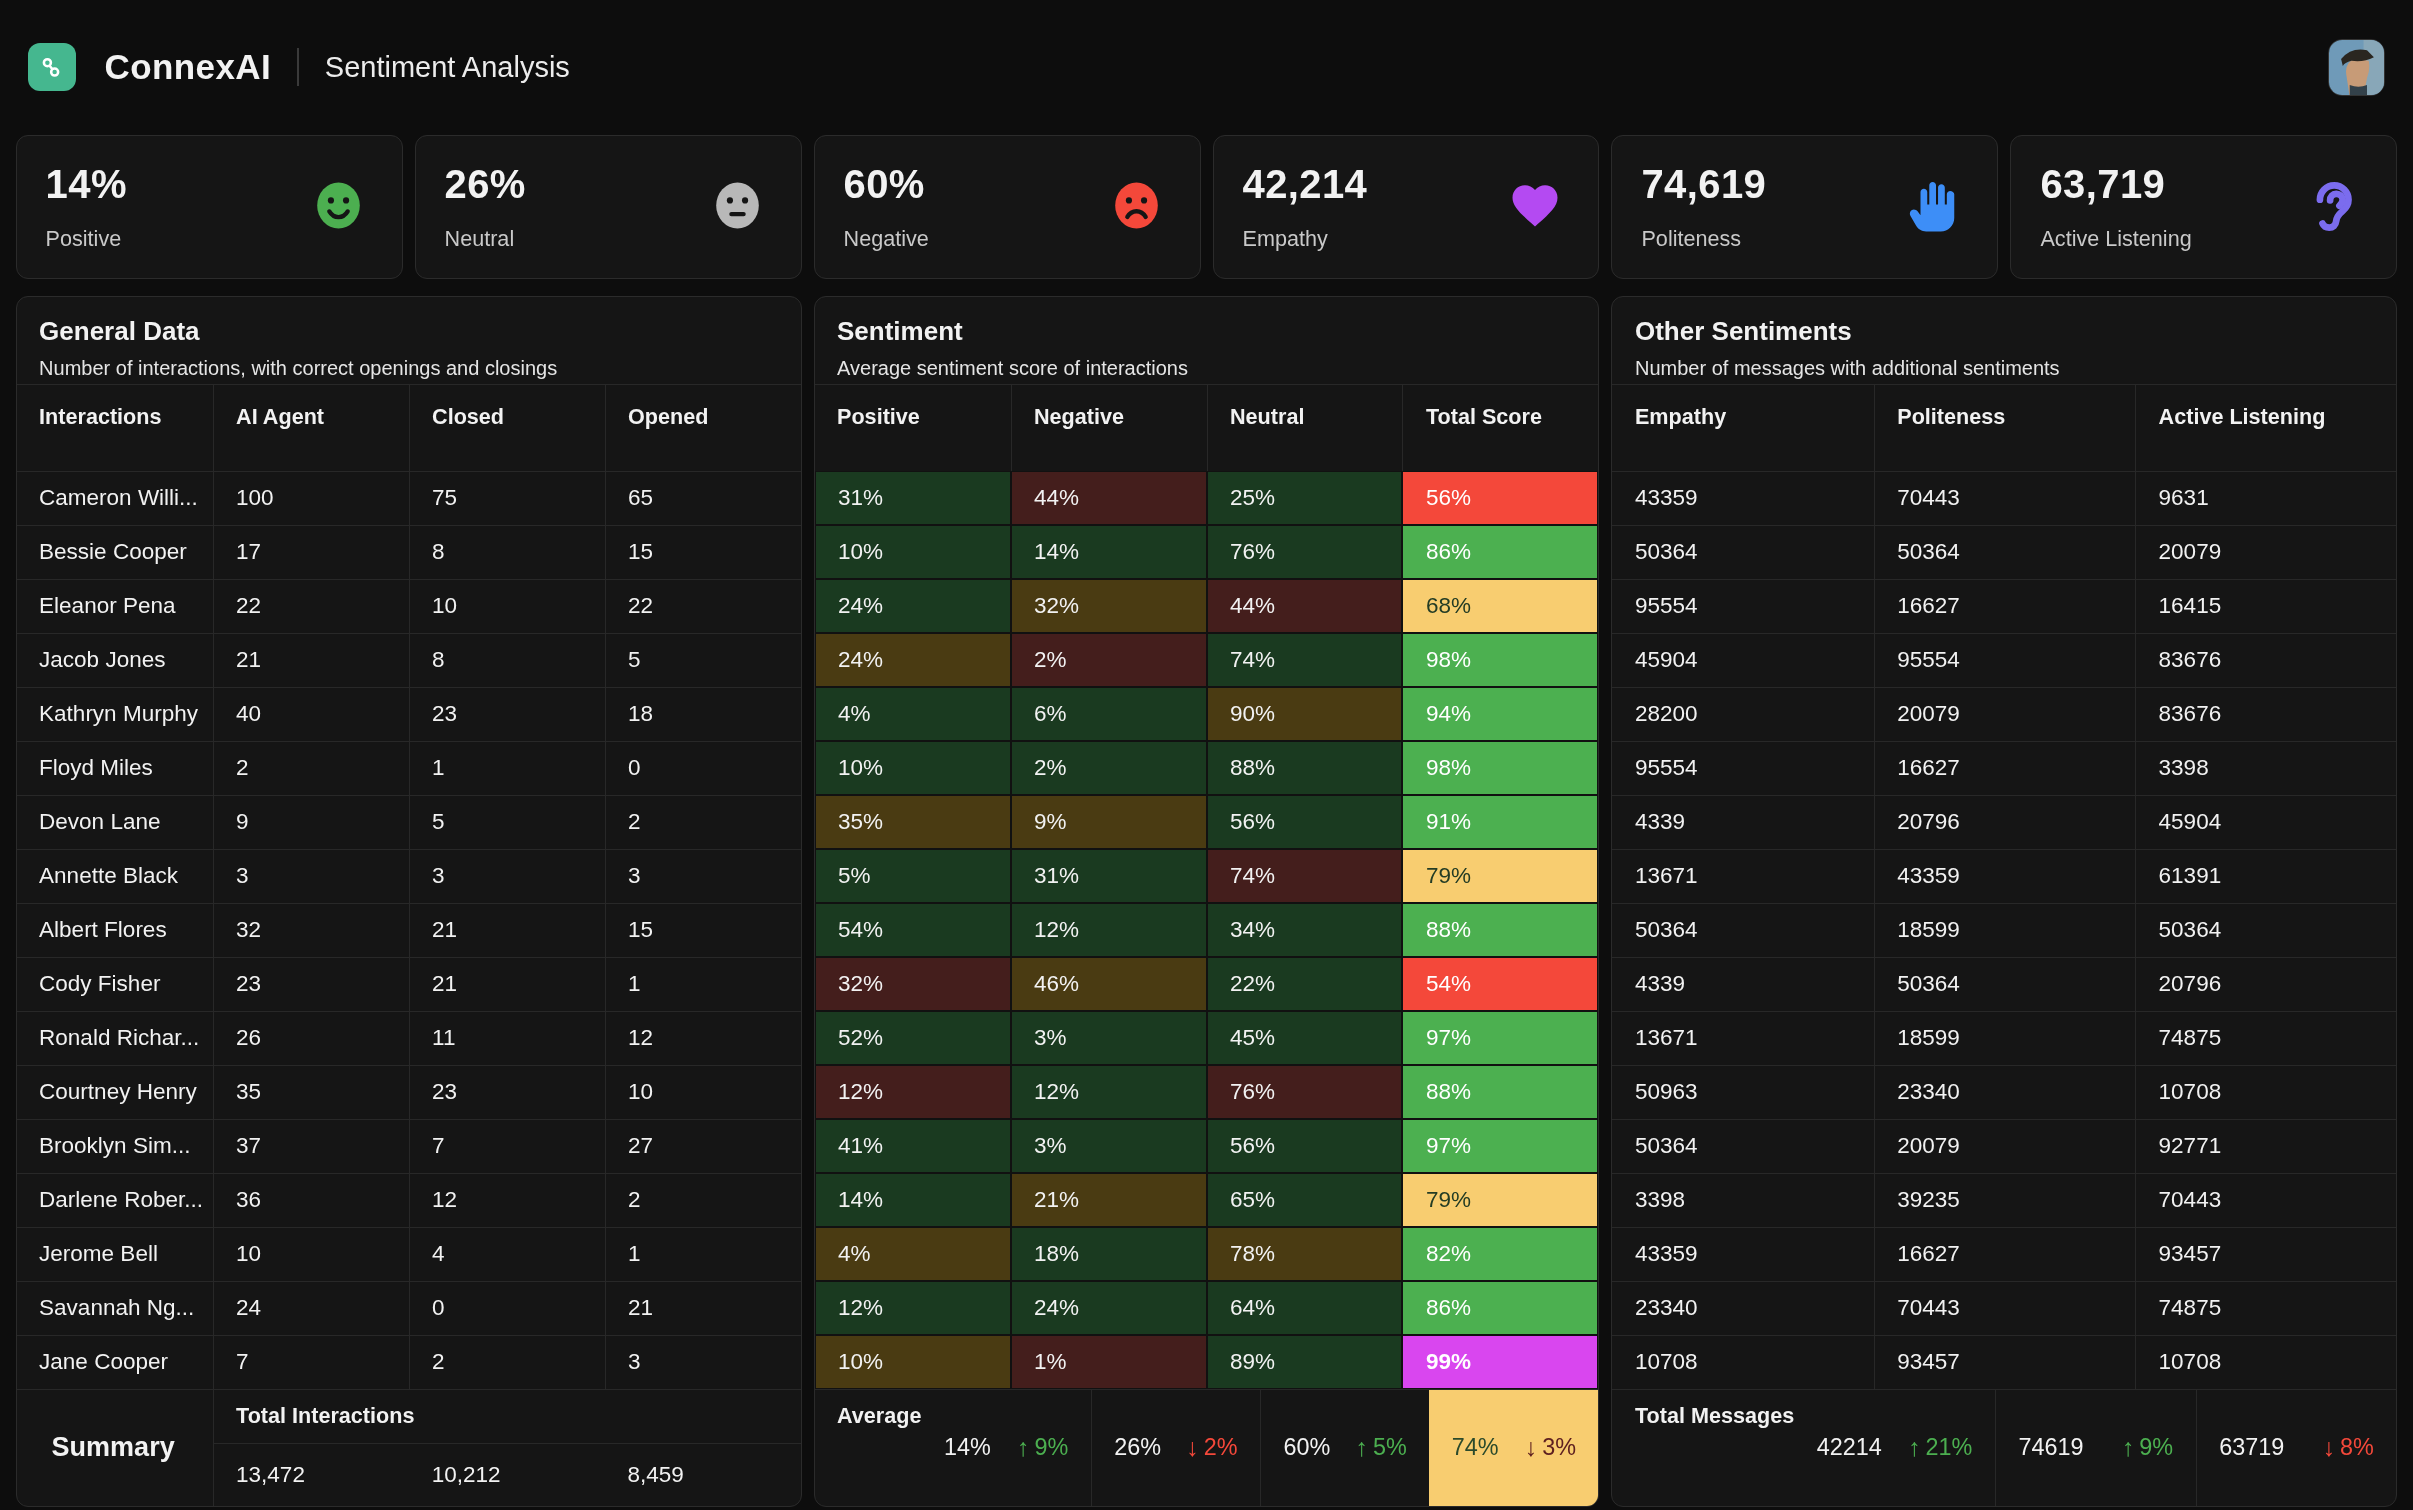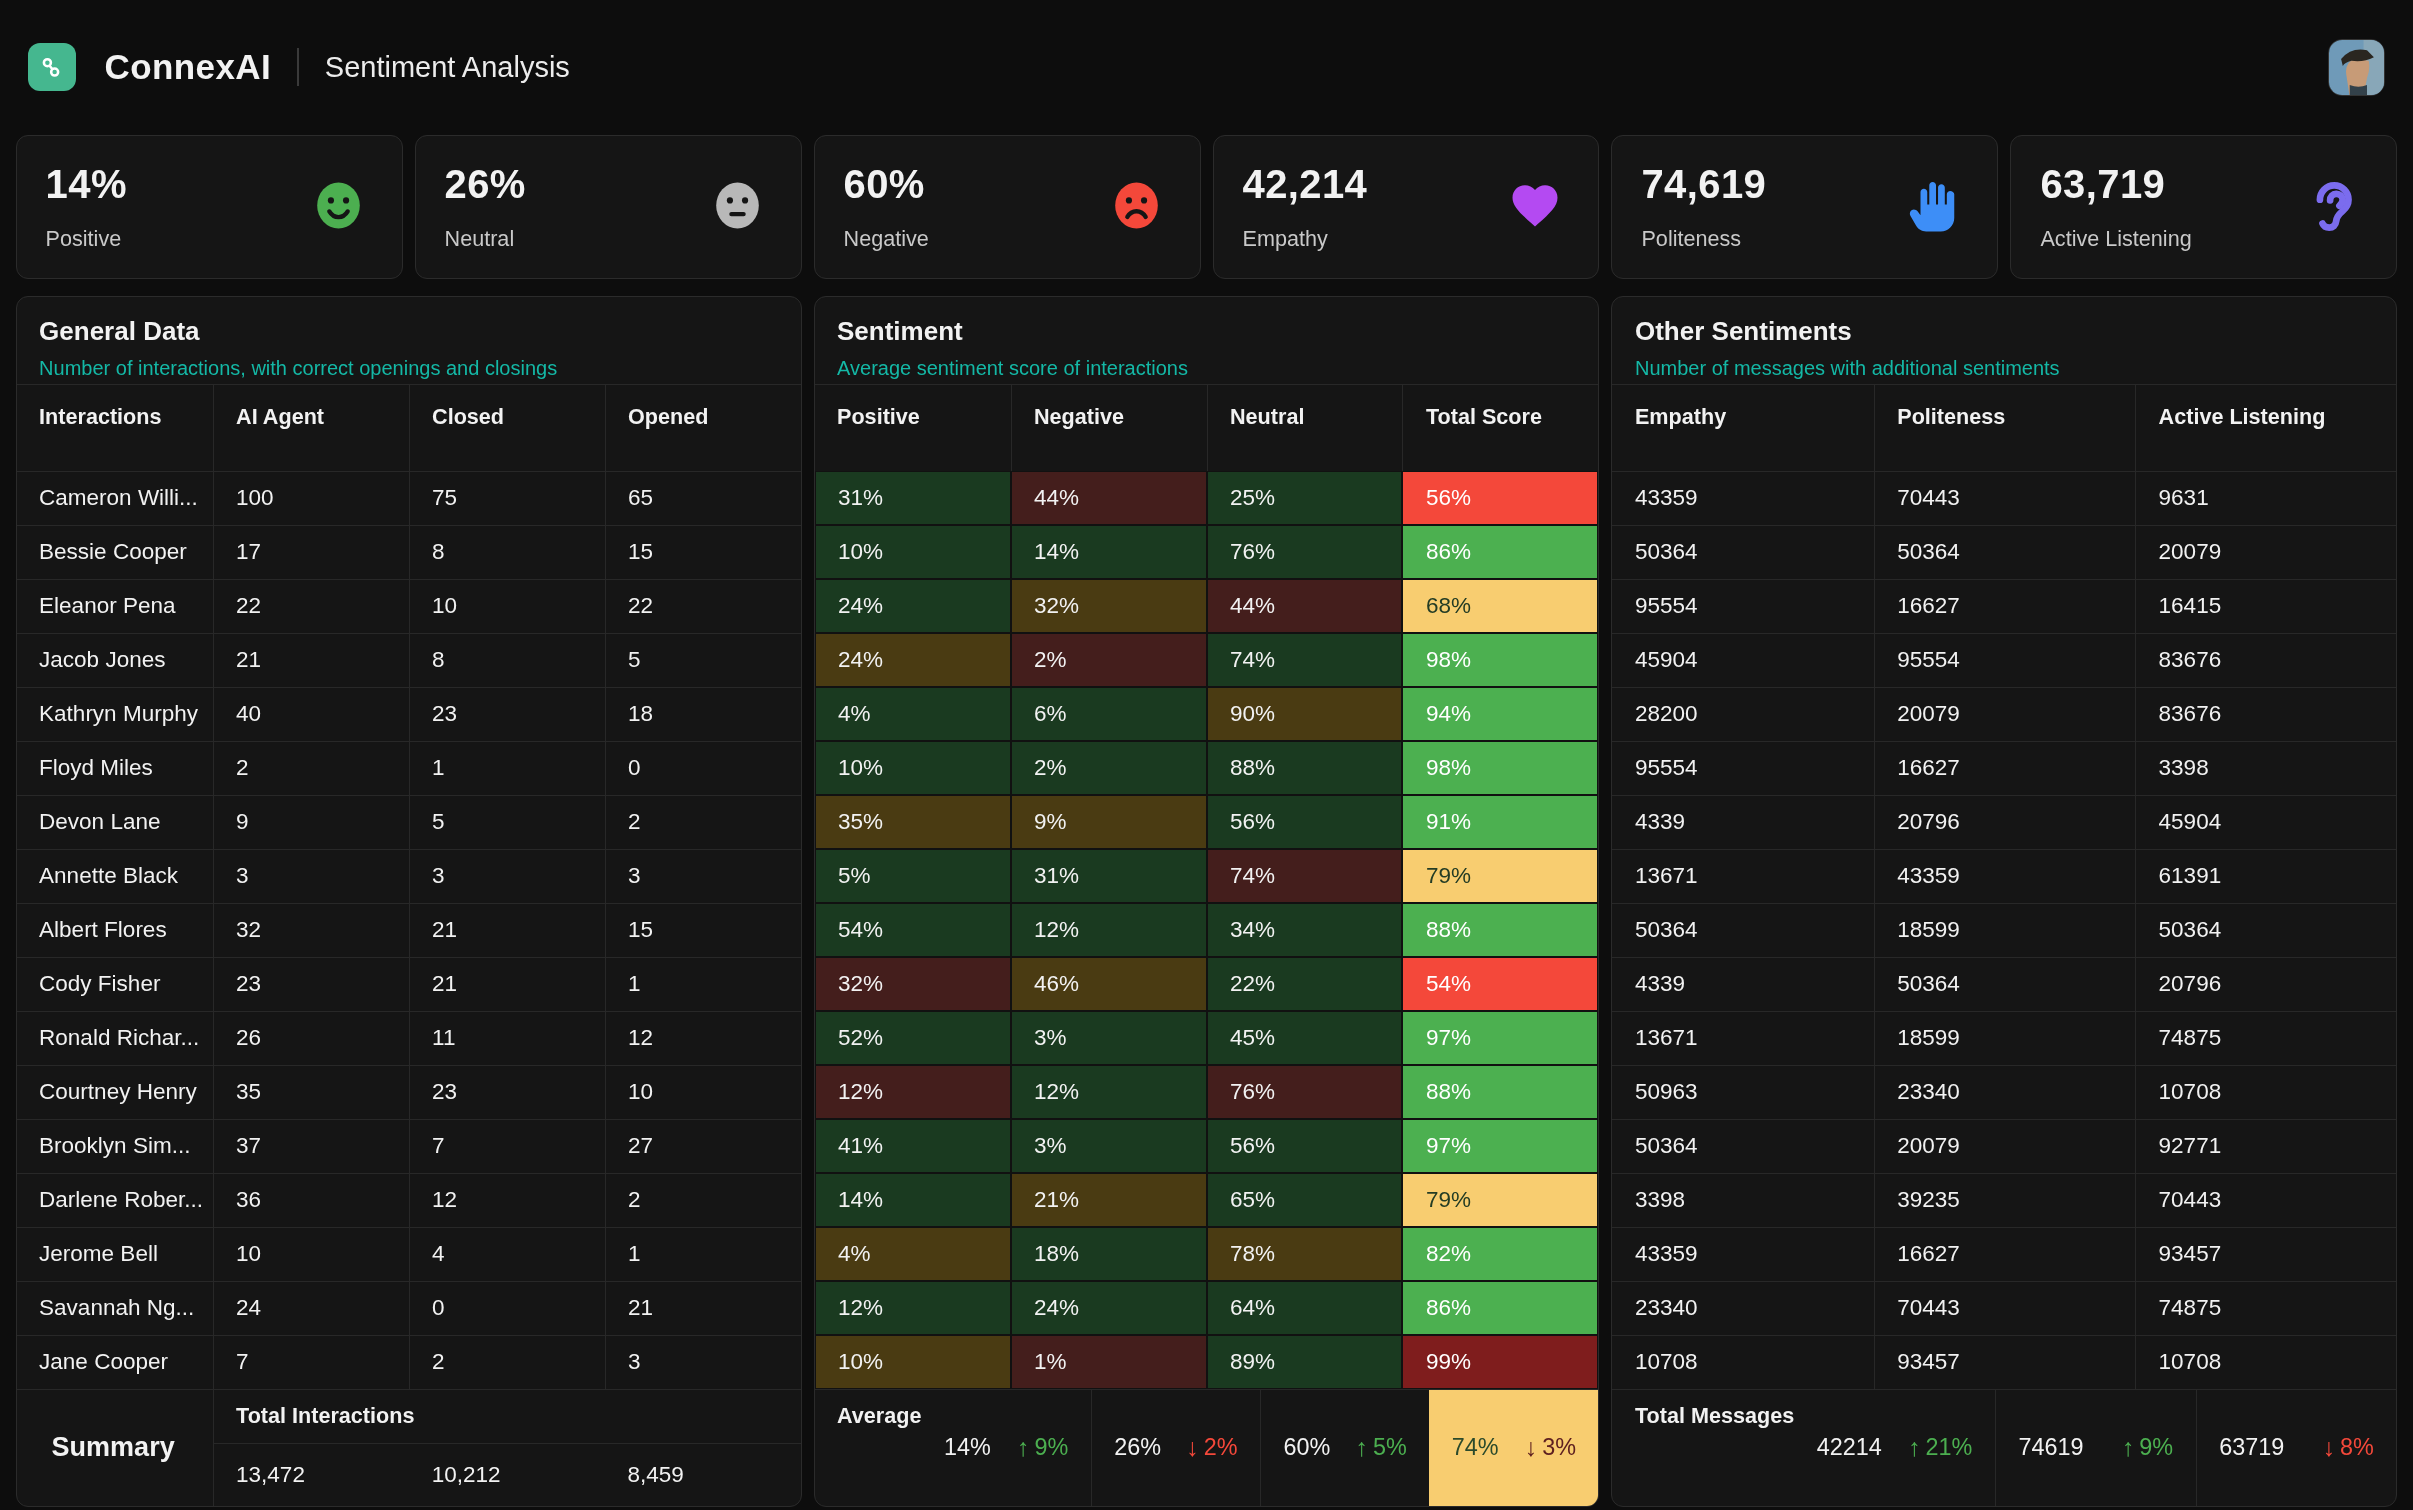--- a/index.html
+++ b/index.html
@@ -26,21 +26,21 @@
   .kpi-value { font-size:40px; font-weight:800; letter-spacing:0.4px; }
   .kpi-label { font-size:21.6px; color:#c9c9c9; margin-top:19px; }
   .kpi-icon { position:absolute; right:36px; top:50%; transform:translateY(-50%); }
 
   
   .panels { display:flex; gap:12px; margin-top:17.3px; height:1211px; }
   .panel { flex:1; background:#151515; border:0.9px solid #2b2b2b; border-radius:12px;
     overflow:hidden; display:flex; flex-direction:column; }
   .panel-head { height:87px; padding:19px 22.5px 0 22.5px; }
   .panel-title { font-size:26px; font-weight:700; }
-  .panel-sub { font-size:20px; color:#14b8a6; margin-top:10.4px; font-weight:400; }
+  .panel-sub { font-size:20px; color:#e5e5e5; margin-top:10.4px; font-weight:400; }
 
   .grid { display:grid; }
   .cols-4 { grid-template-columns:repeat(4,1fr); }
   .cols-3 { grid-template-columns:repeat(3,1fr); }
 
   .thead { height:87px; }
   .thead .hcell { border-top:0.9px solid #282828; padding:19px 0 0 22.5px;
     font-size:21.6px; font-weight:700; }
   .thead .hcell + .hcell { border-left:0.9px solid #282828; }
 
@@ -399,21 +399,21 @@
           <div class="grid trow cols-4">
             <div class="cell toned" style="background: rgb(26, 58, 32);">12%</div>
             <div class="cell toned" style="background: rgb(26, 58, 32);">24%</div>
             <div class="cell toned" style="background: rgb(26, 58, 32);">64%</div>
             <div class="cell toned" style="background: rgb(76, 176, 80); color: rgb(255, 255, 255);">86%</div>
           </div>
           <div class="grid trow cols-4">
             <div class="cell toned" style="background: rgb(74, 59, 18);">10%</div>
             <div class="cell toned" style="background: rgb(68, 30, 28);">1%</div>
             <div class="cell toned" style="background: rgb(26, 58, 32);">89%</div>
-            <div class="cell toned" style="background: #7f1d1d; color: rgb(255, 255, 255);">99%</div>
+            <div class="cell toned" style="background: #d946ef; color: rgb(255, 255, 255); font-weight: bold;">99%</div>
           </div>
         </div>
       <div class="summary-simple">
         <div class="sum-header">Average</div>
         <div class="grid cols-4 sum-cells" id="sentiment-summary-cells">
             <div class="sum-cell">
               <span>14%</span>
               <span class="delta" style="color: rgb(76, 175, 80);">
                 <span class="arrow">↑</span>
                 <span>9%</span>

